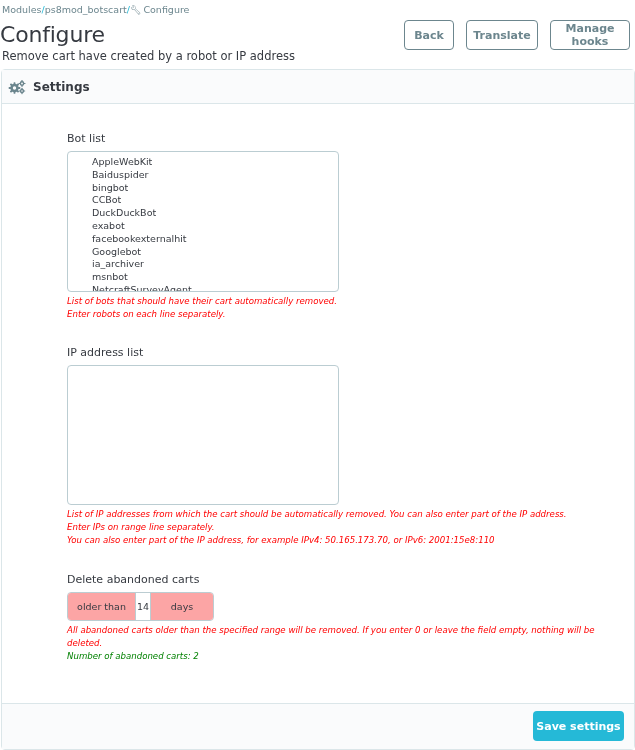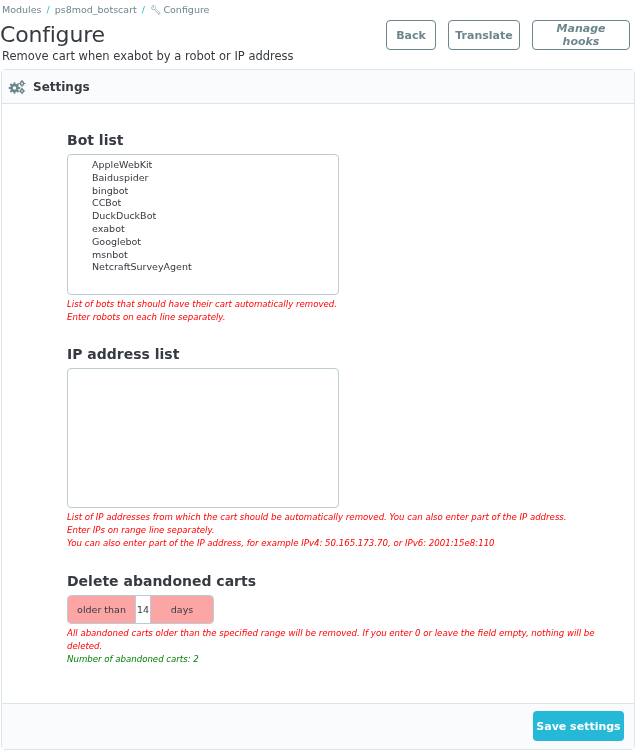--- a/index.html
+++ b/index.html
@@ -1,39 +1,39 @@
 <!DOCTYPE html>
 <html><head>
 <meta charset="utf-8">
 <style>
   * { box-sizing: border-box; margin: 0; padding: 0; }
   html, body { width: 635px; height: 750px; overflow: hidden; background: #ffffff; font-family: "DejaVu Sans", sans-serif; color: #363a41; }
   .page { position: relative; width: 635px; height: 750px; background: #fff; }
 
   
-  .breadcrumb { position: absolute; left: 2px; top: 4px; font-size: 9.5px; color: #6c868e; display: flex; align-items: center; gap: 5px; }
+  .breadcrumb { position: absolute; left: 2px; top: 4px; font-size: 9.5px; color: #6c868e; display: flex; align-items: center; }
   .breadcrumb .sep { color: #25b9d7; }
   .breadcrumb .wrench { font-size: 9px; color: #6c868e; margin-right: 2px; }
   .page-title { position: absolute; left: 0px; top: 22px; font-size: 22px; font-weight: normal; color: #363a41; letter-spacing: -0.2px; }
   .page-subtitle { position: absolute; left: 2px; top: 49px; font-size: 11.5px; color: #363a41; }
 
   .toolbar { position: absolute; right: 5px; top: 20px; display: flex; gap: 12px; padding-left: 17px; }
   .toolbar .btn { height: 30px; border: 1px solid #6c868e; border-radius: 4px; background: #fff; color: #6c868e; font-size: 11px; font-family: "DejaVu Sans", sans-serif; font-weight: bold; display: flex; align-items: center; justify-content: center; padding: 0 12px; cursor: pointer; }
   .btn-back { width: 50px; }
   .btn-translate { width: 72px; }
-  .btn-hooks { width: 98px; font-style: italic; }
+  .btn-hooks { width: 80px; }
 
   
   .panel { position: absolute; left: 1px; top: 69px; width: 634px; height: 681px; border: 1px solid #dbe6e9; border-radius: 4px; background: #fff; }
   .panel-heading { height: 34px; background: #fafbfc; border-bottom: 1px solid #dbe6e9; display: flex; align-items: center; padding-left: 6px; gap: 7px; }
   .panel-heading .gears { width: 18px; height: 16px; }
   .panel-heading .title { font-size: 12px; font-weight: bold; color: #363a41; }
 
   .field { position: absolute; left: 65px; }
-  .field-label { font-size: 14px; color: #363a41; margin-bottom: 6px; font-weight: bold; }
+  .field-label { font-size: 11px; color: #363a41; margin-bottom: 6px; }
   .textarea { width: 272px; border: 1px solid #bbcdd2; border-radius: 4px; background: #fff; overflow: hidden; padding: 4px 24px; font-size: 9.5px; line-height: 12.8px; color: #363a41; }
   .bot-textarea { height: 141px; }
   .ip-textarea { height: 140px; }
   .help { font-size: 8.6px; font-style: italic; color: #f00; line-height: 13px; margin-top: 3px; white-space: nowrap; }
   .help.green { color: #008000; }
 
   .input-group { display: flex; height: 29px; border: 1px solid #bbcdd2; border-radius: 4px; width: 147px; overflow: hidden; }
   .input-group .addon { background: #fca5a5; color: #363a41; font-size: 9.5px; display: flex; align-items: center; justify-content: center; }
   .addon.left { width: 68px; border-right: 1px solid #bbcdd2; }
   .addon.right { width: 63px; border-left: 1px solid #bbcdd2; }
@@ -51,21 +51,21 @@
     <span>Modules</span>
     <span class="sep">/</span>
     <span>ps8mod_botscart</span>
     <span class="sep">/</span>
     <span>
       <span class="wrench">🔧︎</span><span>Configure</span>
     </span>
   </div>
 
   <h1 class="page-title">Configure</h1>
-  <div class="page-subtitle">Remove cart when exabot by a robot or IP address</div>
+  <div class="page-subtitle">Remove cart have created by a robot or IP address</div>
 
   <div class="toolbar">
     <button class="btn btn-back">Back</button>
     <button class="btn btn-translate">Translate</button>
     <button class="btn btn-hooks">Manage hooks</button>
   </div>
 
   <div class="panel">
     <div class="panel-heading">
       <svg class="gears" viewBox="0 0 18 16">
@@ -91,21 +91,23 @@
 
     <div class="field" style="top:62px;">
       <div class="field-label">Bot list</div>
       <div class="textarea bot-textarea">
         <div>AppleWebKit</div>
         <div>Baiduspider</div>
         <div>bingbot</div>
         <div>CCBot</div>
         <div>DuckDuckBot</div>
         <div>exabot</div>
+        <div>facebookexternalhit</div>
         <div>Googlebot</div>
+        <div>ia_archiver</div>
         <div>msnbot</div>
         <div>NetcraftSurveyAgent</div>
       </div>
       <div class="help">
         <div>List of bots that should have their cart automatically removed.</div>
         <div>Enter robots on each line separately.</div>
       </div>
     </div>
 
     <div class="field" style="top:276px;">

